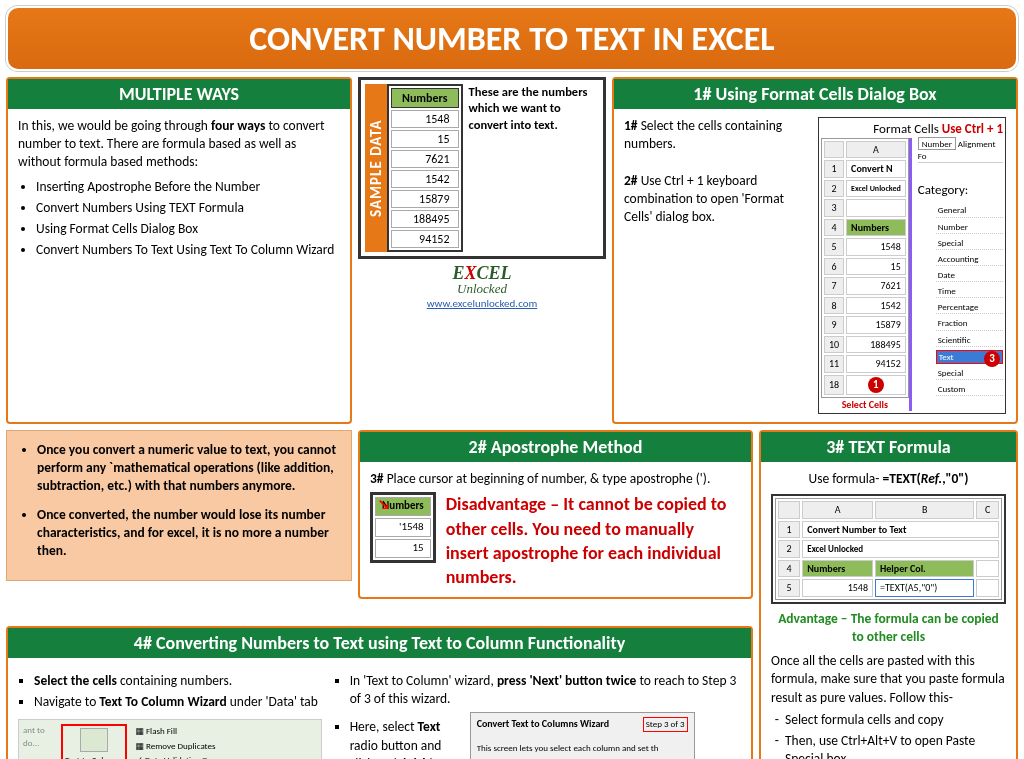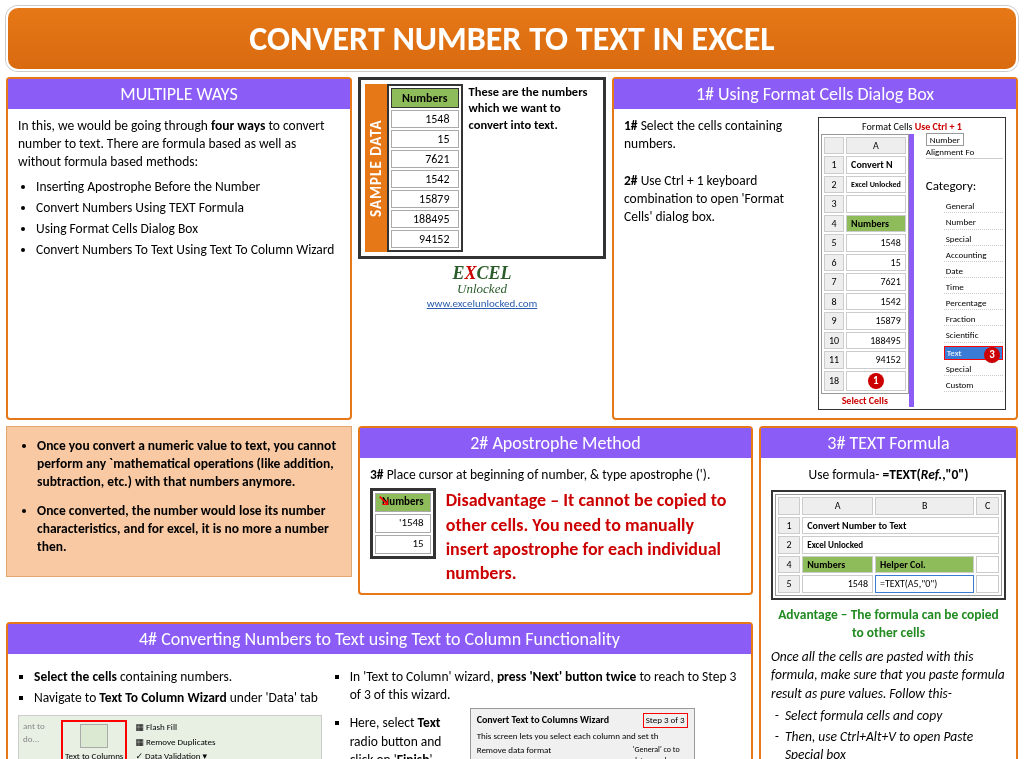--- a/index.html
+++ b/index.html
@@ -1,20 +1,20 @@
 <!DOCTYPE html>
 <html><head>
 <meta charset="utf-8">
 <style>
 * { box-sizing: border-box; margin: 0; padding: 0; }
 body { font-family: Calibri, Arial, sans-serif; background: #fff; width: 1024px; height: 759px; overflow: hidden; padding: 6px; }
 .main-title { background: linear-gradient(#e67817, #d96a0f); color: #fff; text-align: center; font-size: 34px; font-weight: bold; padding: 10px; border-radius: 12px; margin-bottom: 6px; border: 2px solid #fff; box-shadow: 0 0 0 1px #ccc; }
 .row { display: flex; gap: 6px; margin-bottom: 6px; }
 .panel { background: #fff; border: 2px solid #e67817; border-radius: 4px; }
-.panel-header { background: #8b5cf6; color: #fff; text-align: center; font-weight: normal; font-size: 18px; padding: 4px; }
+.panel-header { background: #15803d; color: #fff; text-align: center; font-weight: bold; font-size: 18px; padding: 4px; }
 .panel-body { padding: 8px 10px; font-size: 13.5px; line-height: 1.35; }
 .panel-body ul { padding-left: 18px; margin-top: 6px; }
 .panel-body li { margin-bottom: 3px; }
 .note-panel { background: #f9c9a3; border: 1px solid #e0a870; padding: 10px 14px; font-size: 13.5px; line-height: 1.35; }
 .note-panel li { margin-bottom: 10px; }
 .sample-col { display: flex; flex-direction: column; align-items: center; width: 248px; }
 .sample-box { display: flex; border: 3px solid #333; padding: 4px; width: 248px; }
 .sample-label { background: #e67817; color: #fff; font-weight: bold; writing-mode: vertical-rl; transform: rotate(180deg); text-align: center; padding: 6px 2px; font-size: 15px; letter-spacing: 1px; }
 .sample-table { border: 2px solid #333; }
 .sample-table th { background: #8fbc5a; border: 1px solid #333; padding: 2px 10px; font-size: 12px; }
@@ -35,21 +35,21 @@
 .dialog-list li.hl { background: #3a7bd5; color: #fff; border: 1px solid red; }
 .wizard-box { border: 1px solid #999; padding: 4px 6px; font-size: 10px; background: #f0f0f0; width: 225px; }
 .wizard-title { font-weight: bold; font-size: 10px; }
 .radio-row { display: flex; align-items: center; gap: 3px; font-size: 10px; }
 .step-box { border: 1px solid red; padding: 0 2px; font-size: 9px; }
 .ribbon-box { background: #e8f0e4; border: 1px solid #ccc; padding: 4px; display: flex; gap: 8px; align-items: flex-start; font-size: 10px; }
 .ribbon-item { text-align: center; }
 .ribbon-icon { width: 28px; height: 24px; background: #dbe9d3; border: 1px solid #aaa; margin: 0 auto 2px; }
 .small-table { border: 1px solid #333; }
 .small-table td, .small-table th { border: 1px solid #aaa; font-size: 11px; padding: 1px 6px; }
-.italic { font-style: italic; }
+.italic { }
 </style>
 </head>
 <body>
 
 <div class="main-title">CONVERT NUMBER TO TEXT IN EXCEL</div>
 
 <div class="row">
 
   <div class="panel" style="width:346px">
     <div class="panel-header">MULTIPLE WAYS</div>
@@ -105,21 +105,21 @@
   </div>
 
   <div class="panel" style="flex:1">
     <div class="panel-header">1# Using Format Cells Dialog Box</div>
     <div class="panel-body" style="display:flex;gap:6px">
       <div style="width:50%">
         <p><b>1#</b><span> Select the cells containing numbers.</span></p><br>
         <p><b>2#</b><span> Use Ctrl + 1 keyboard combination to open 'Format Cells' dialog box.</span></p><br>
       </div>
       <div style="width:50%;border:1px solid #333;padding:2px">
-        <div style="display:flex;justify-content:center;font-size:10px">
+        <div style="display:flex;justify-content:flex-end;font-size:13px">
           <span></span>
           <span><span>Format Cells</span> <span class="redtext">Use Ctrl + 1</span></span>
         </div>
         <div style="display:flex">
           <div>
             <table class="mini-sheet">
               <tbody>
                   <tr>
                     <td class="mini-header"></td>
                     <td class="mini-header">A</td>
@@ -169,21 +169,21 @@
                     <td style="text-align:right">94152</td>
                   </tr>
               <tr>
                     <td class="mini-header">18</td>
                     <td style="text-align:center"><span class="badge">1</span></td>
                   </tr>
             </tbody>
               </table>
             <div class="redtext" style="font-size:10px;text-align:center">Select Cells</div>
           </div>
-          <div style="flex:1;border-left:5px solid #8b5cf6;padding-left:12px">
+          <div style="flex:1;border-left:3px solid #8b5cf6;padding-left:6px">
             <div style="font-size:9px;border-bottom:1px solid #ccc"><span style="border:1px solid #999;padding:0 3px">Number</span> <span>Alignment</span> <span>Fo</span></div>
             <div style="font-size:13px;margin-top:18px">Category:</div>
             <ul class="dialog-list">
               <li>General</li>
               <li>Number</li>
               <li>Special</li>
               <li>Accounting</li>
               <li>Date</li>
               <li>Time</li>
               <li>Percentage</li>
@@ -307,21 +307,21 @@
       </ul>
       <div style="display:flex;gap:6px;margin-top:4px">
         <ul style="list-style:square;padding-left:16px;width:130px">
           <li><span>Here, select </span><b>Text</b><span> radio button and click on '</span><b>Finish</b><span>'</span></li>
         </ul>
         <div class="wizard-box">
           <div style="display:flex;justify-content:space-between">
               <span class="wizard-title">Convert Text to Columns Wizard</span>
               <span class="step-box">Step 3 of 3</span>
             </div>
-          <div style="font-size:9px;margin:2px 0">This screen lets you select each column and set th</div>
+          <div style="font-size:9px;margin:10px 0">This screen lets you select each column and set th</div>
           <div style="display:flex;justify-content:space-between">
             <div>
               <div style="font-size:9px">Remove data format</div>
               <div class="radio-row">
                   <span>○</span>
                   <span>General</span>
                 </div>
 
             </div>
             <div style="font-size:8px;width:55px">'General' co to dates, and</div>

